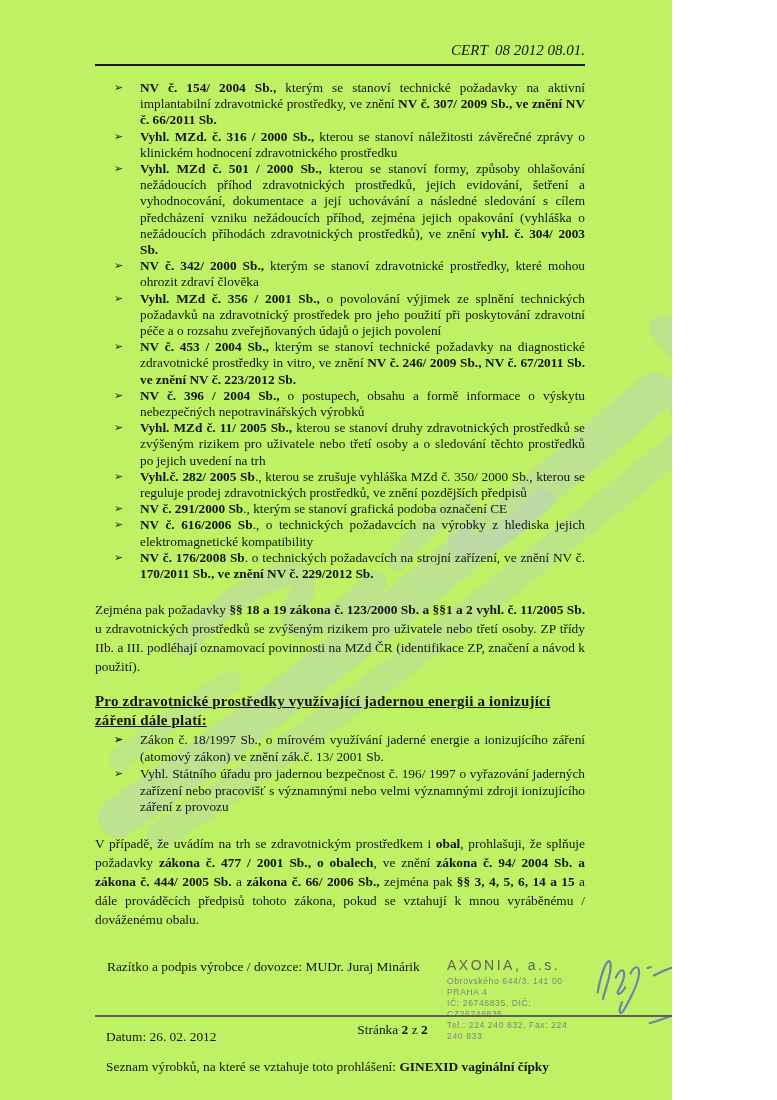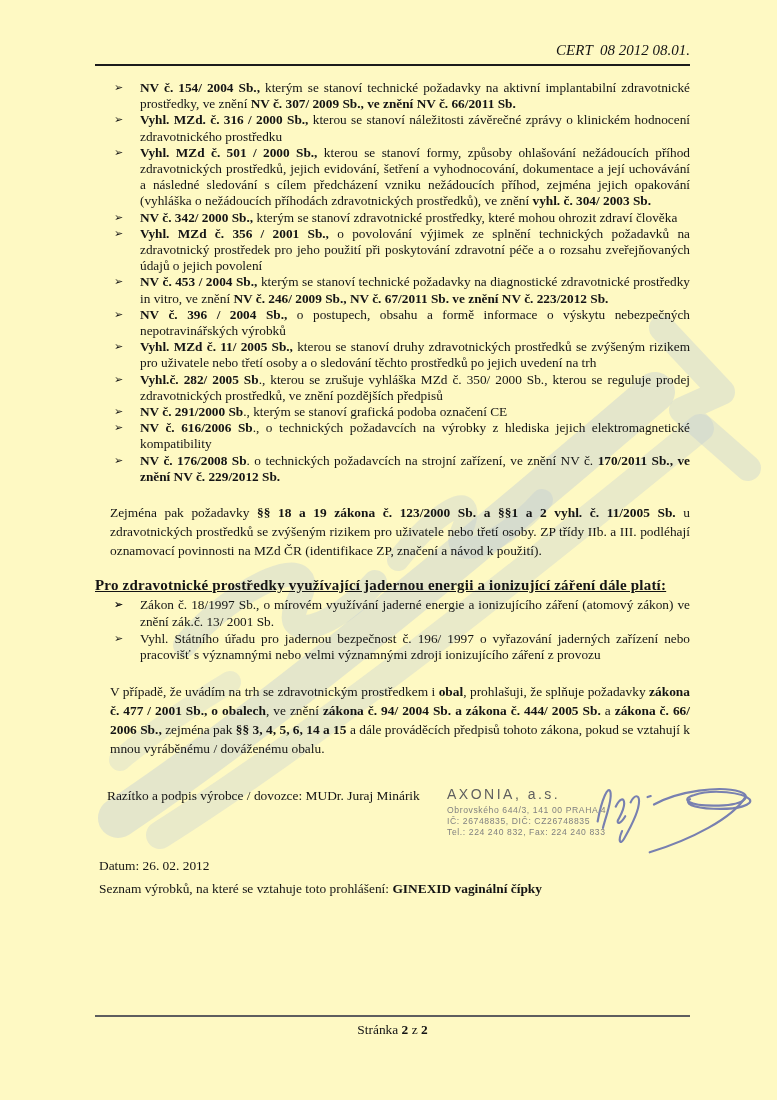--- a/index.html
+++ b/index.html
@@ -1,19 +1,19 @@
 <!DOCTYPE html>
 <html lang="cs"><head>
 <meta charset="utf-8">
 <style>
   html,body{margin:0;padding:0;background:#ffffff;}
   .page{
     position:relative;
-    width:777px;height:1100px;
-    background:#fef9c3;
+    width:672px;height:1100px;
+    background:#bef264;
     overflow:hidden;
     font-family:"Liberation Serif","DejaVu Serif",serif;
     color:#141414;
   }
   .watermark{
     position:absolute;left:0;top:0;width:777px;height:1100px;
     z-index:0;pointer-events:none;
   }
   .content{
     position:relative;z-index:1;
@@ -46,21 +46,21 @@
     left:-26px;top:1px;
     font-family:"DejaVu Sans",sans-serif;
     font-size:11px;
     line-height:14px;
   }
   .b{font-weight:bold;}
   p.para{
     font-size:13.4px;
     line-height:19px;
     text-align:justify;
-    margin:18px 0 0 15px;
+    margin:18px 0 0 0;
   }
   p.para.bold-para{margin-top:20px;}
   h2.nuclear-heading{
     font-size:15px;
     line-height:19px;
     font-weight:bold;
     text-decoration:underline;
     letter-spacing:0.2px;
     margin:16px 0 2px 0;
   }
@@ -92,21 +92,21 @@
     line-height:11px;
     color:#808080;
   }
   svg.signature{
     position:absolute;left:492px;top:-14px;
     width:170px;height:104px;
   }
   p.simple-line{
     font-size:13.4px;
     line-height:19px;
-    margin:4px;
+    margin:11px;
   }
   p.simple-line.date-line{margin-top:4px;}
   .footer{
     position:absolute;z-index:1;
     left:95px;top:1015px;width:595px;
     text-align:center;
   }
   .footer hr{
     border:none;border-top:2px solid #5e5e5e;margin:0 0 4px 0;
   }

